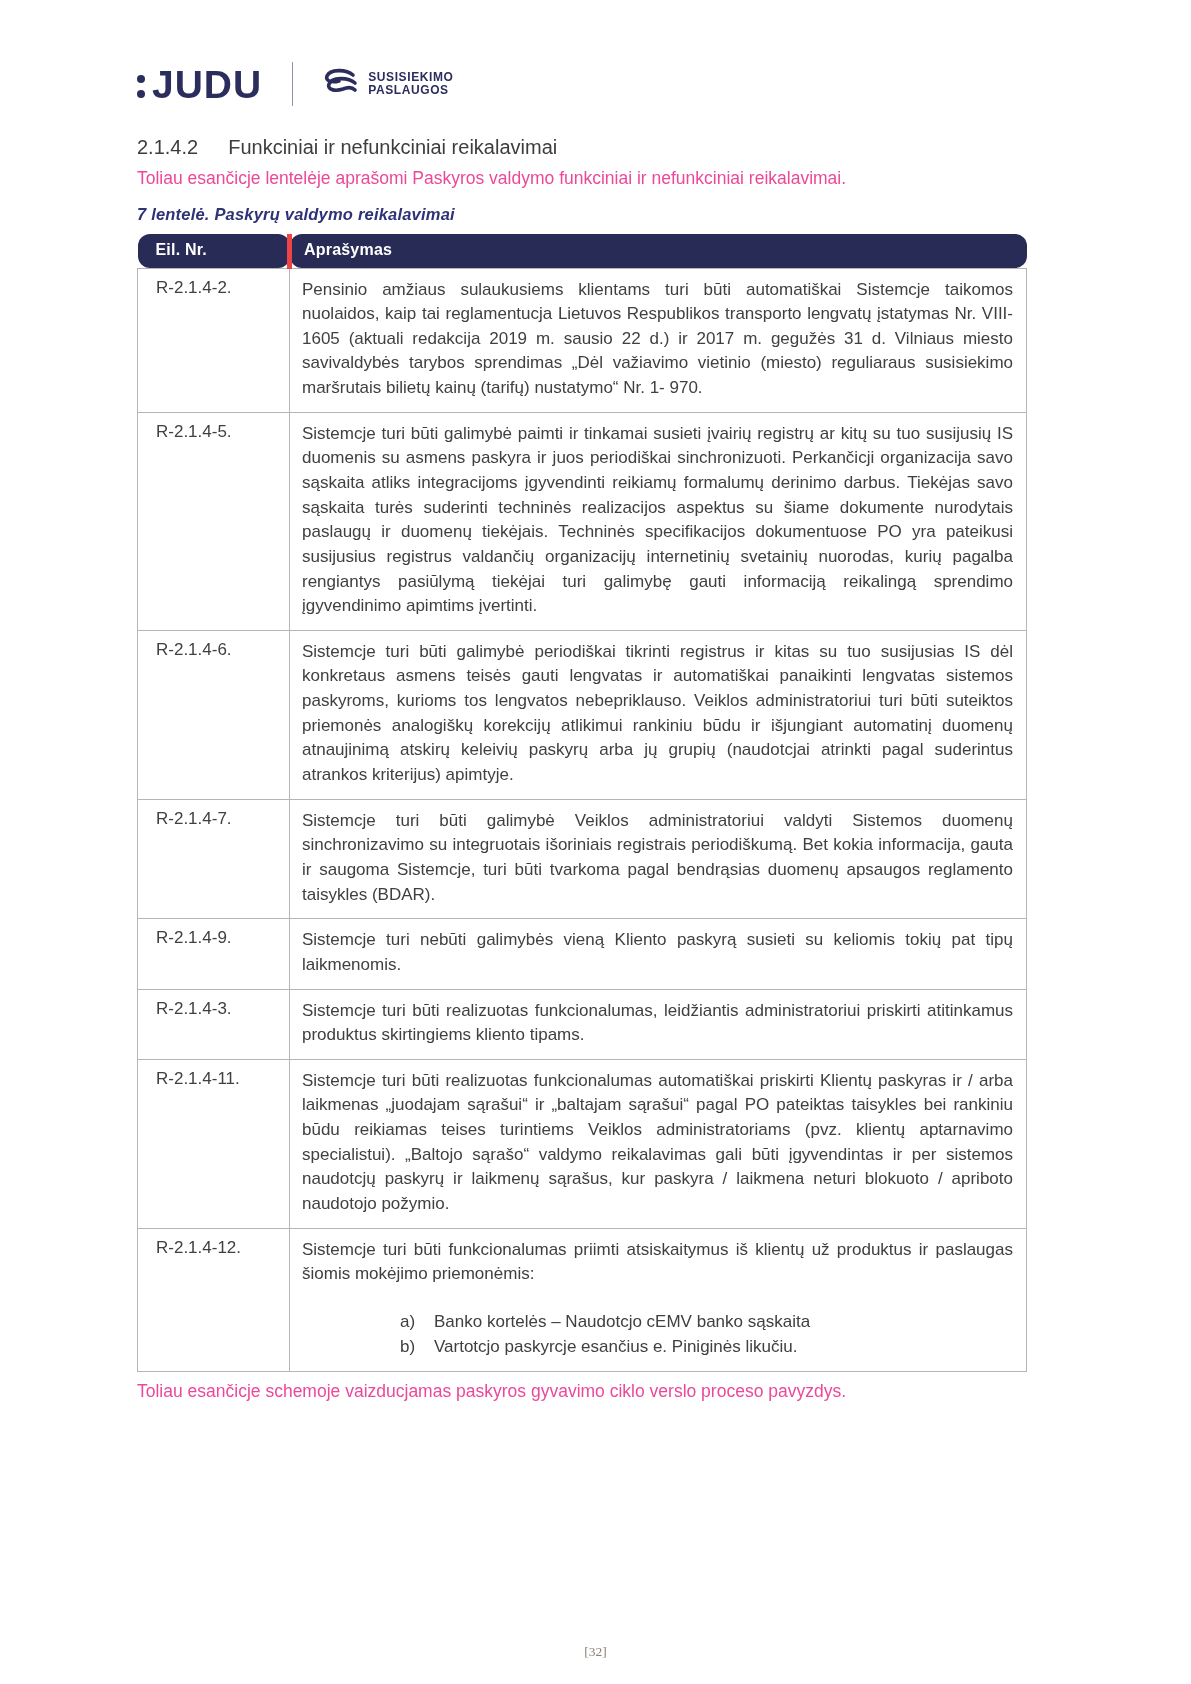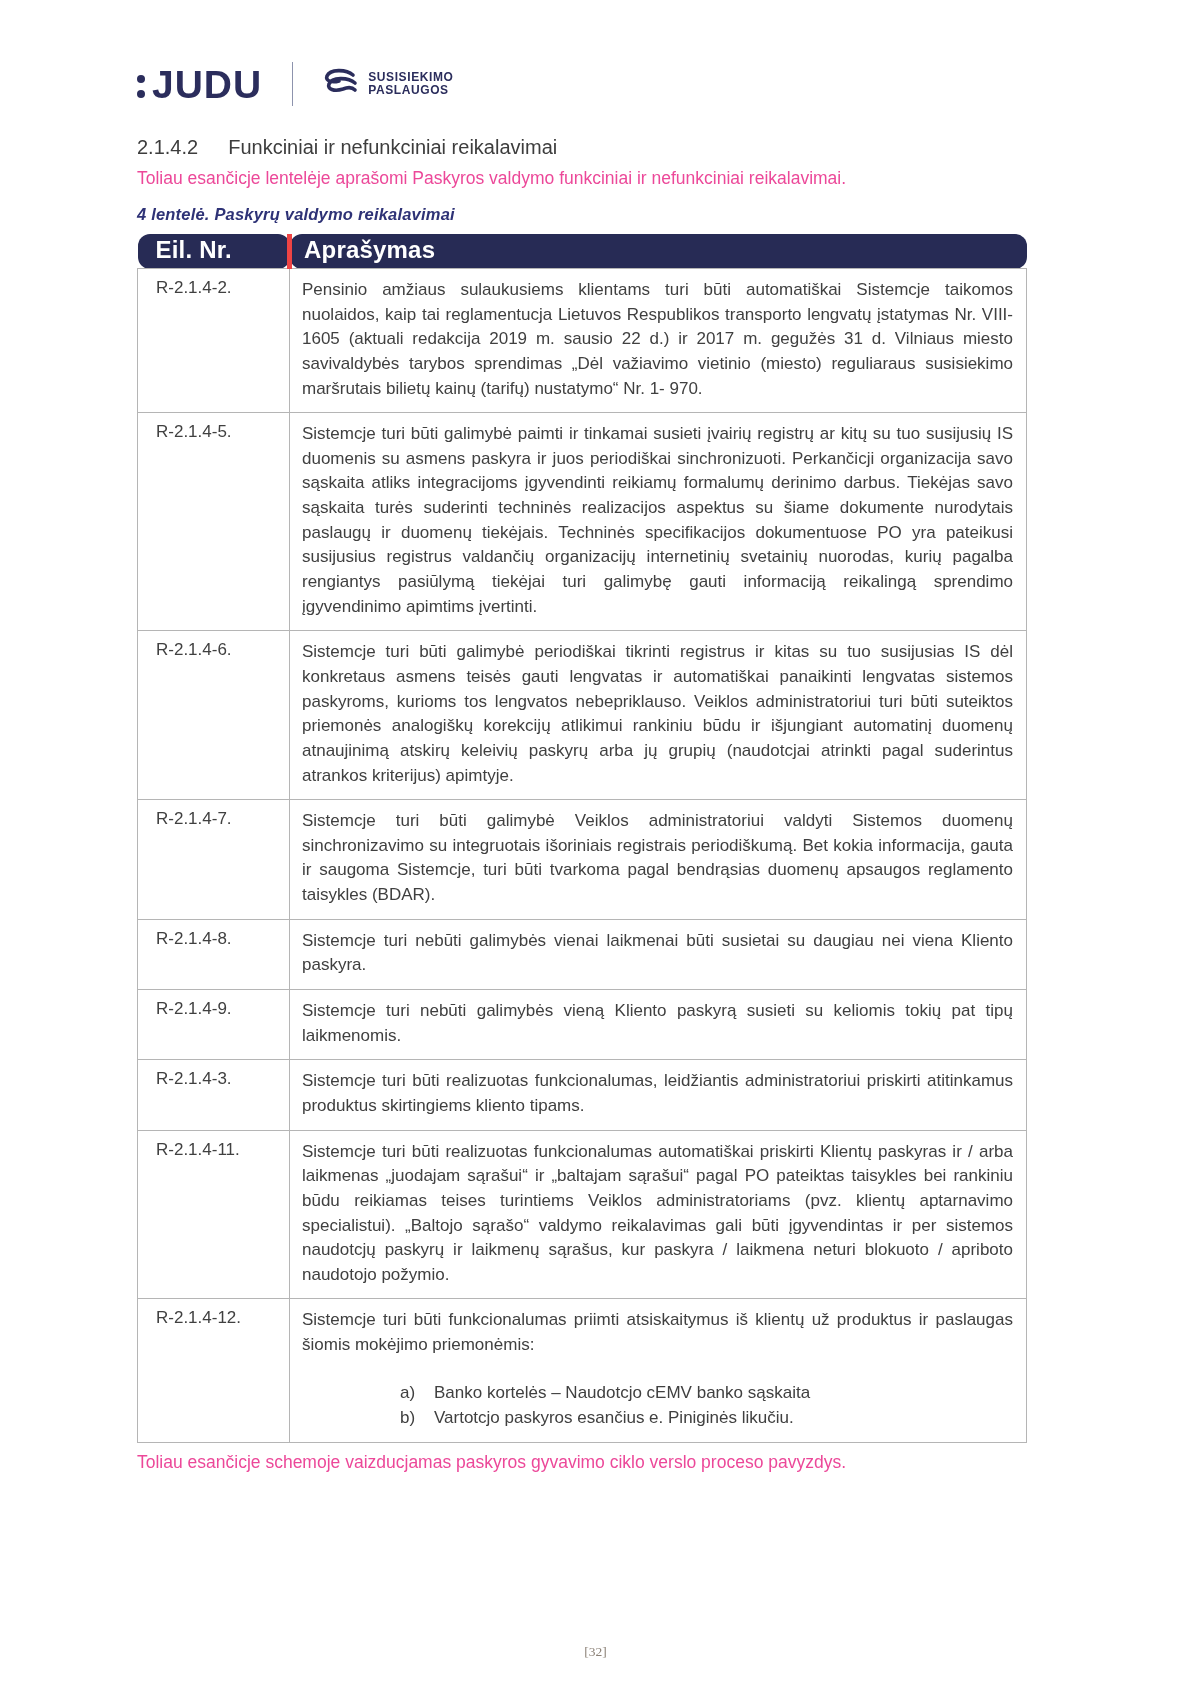--- a/index.html
+++ b/index.html
@@ -34,21 +34,21 @@
     font-style: italic;
     color: #2e3276;
     letter-spacing: 0.2px;
   }
 
   
   table.req { border-collapse: collapse; width: 890px; margin-top: 10px; table-layout: fixed; }
   table.req th {
     background: #272b55;
     color: #ffffff;
-    font-size: 24px;
+    font-size: 16px;
     font-weight: 700;
     text-align: left;
     height: 34px;
     padding: 2px 10px 4px 18px;
     letter-spacing: 0.2px;
     border-radius: 12px;
   }
   table.req th.desc { padding-left: 12px; border-left: 5px solid #ef4444; }
   table.req col.c1 { width: 152px; }
   table.req td {
@@ -105,21 +105,21 @@
         <span>PASLAUGOS</span>
       </span>
     </div>
   </div>
 
   <div class="section-heading">
     <span class="num">2.1.4.2</span><span>Funkciniai ir nefunkciniai reikalavimai</span>
   </div>
   <div class="intro">Toliau esančicje lentelėje aprašomi Paskyros valdymo funkciniai ir nefunkciniai reikalavimai.</div>
 
-  <div class="table-caption">4 lentelė. Paskyrų valdymo reikalavimai</div>
+  <div class="table-caption">7 lentelė. Paskyrų valdymo reikalavimai</div>
 
   <table class="req">
     <colgroup>
         <col class="c1">
         <col>
       </colgroup>
     <thead>
       <tr>
         <th>Eil. Nr.</th>
         <th class="desc">Aprašymas</th>
@@ -144,26 +144,20 @@
             <div>Sistemcje turi būti galimybė periodiškai tikrinti registrus ir kitas su tuo susijusias IS dėl konkretaus asmens teisės gauti lengvatas ir automatiškai panaikinti lengvatas sistemos paskyroms, kurioms tos lengvatos nebepriklauso. Veiklos administratoriui turi būti suteiktos priemonės analogiškų korekcijų atlikimui rankiniu būdu ir išjungiant automatinį duomenų atnaujinimą atskirų keleivių paskyrų arba jų grupių (naudotcjai atrinkti pagal suderintus atrankos kriterijus) apimtyje.</div>
           </td>
         </tr>
         <tr>
           <td>R-2.1.4-7.</td>
           <td class="desc">
             <div>Sistemcje turi būti galimybė Veiklos administratoriui valdyti Sistemos duomenų sinchronizavimo su integruotais išoriniais registrais periodiškumą. Bet kokia informacija, gauta ir saugoma Sistemcje, turi būti tvarkoma pagal bendrąsias duomenų apsaugos reglamento taisykles (BDAR).</div>
           </td>
         </tr>
         <tr>
-          <td>R-2.1.4-8.</td>
-          <td class="desc">
-            <div>Sistemcje turi nebūti galimybės vienai laikmenai būti susietai su daugiau nei viena Kliento paskyra.</div>
-          </td>
-        </tr>
-        <tr>
           <td>R-2.1.4-9.</td>
           <td class="desc">
             <div>Sistemcje turi nebūti galimybės vieną Kliento paskyrą susieti su keliomis tokių pat tipų laikmenomis.</div>
           </td>
         </tr>
         <tr>
           <td>R-2.1.4-3.</td>
           <td class="desc">
             <div>Sistemcje turi būti realizuotas funkcionalumas, leidžiantis administratoriui priskirti atitinkamus produktus skirtingiems kliento tipams.</div>
           </td>
@@ -178,21 +172,21 @@
           <td>R-2.1.4-12.</td>
           <td class="desc">
             <div>Sistemcje turi būti funkcionalumas priimti atsiskaitymus iš klientų už produktus ir paslaugas šiomis mokėjimo priemonėmis:</div>
             <div class="req-list">
               <div class="li">
                 <span class="marker">a)</span>
                 <span>Banko kortelės – Naudotcjo cEMV banko sąskaita</span>
               </div>
               <div class="li">
                 <span class="marker">b)</span>
-                <span>Vartotcjo paskyros esančius e. Piniginės likučiu.</span>
+                <span>Vartotcjo paskyrcje esančius e. Piniginės likučiu.</span>
               </div>
             </div>
           </td>
         </tr>
       </tbody>
   </table>
 
   <div class="intro">Toliau esančicje schemoje vaizducjamas paskyros gyvavimo ciklo verslo proceso pavyzdys.</div>
 
 </div>

